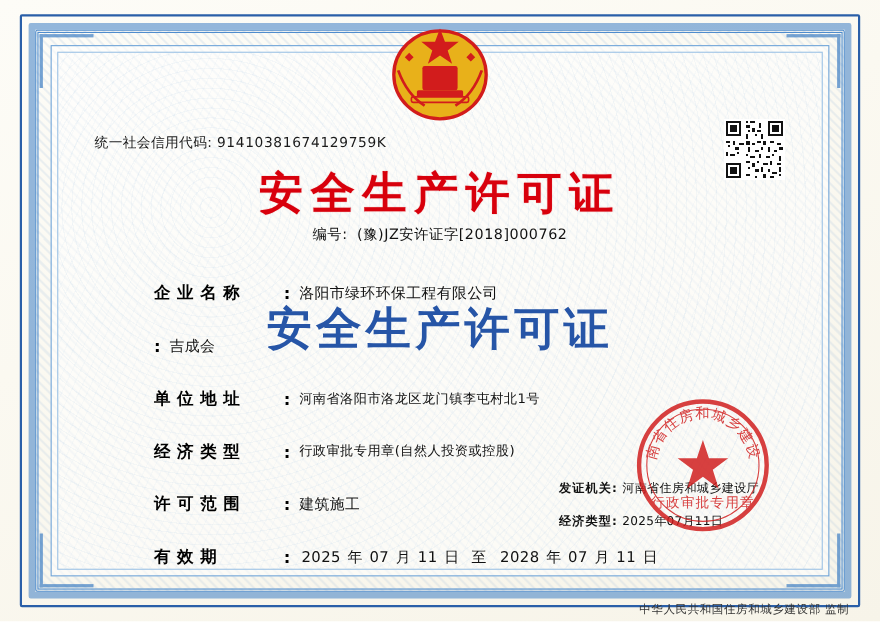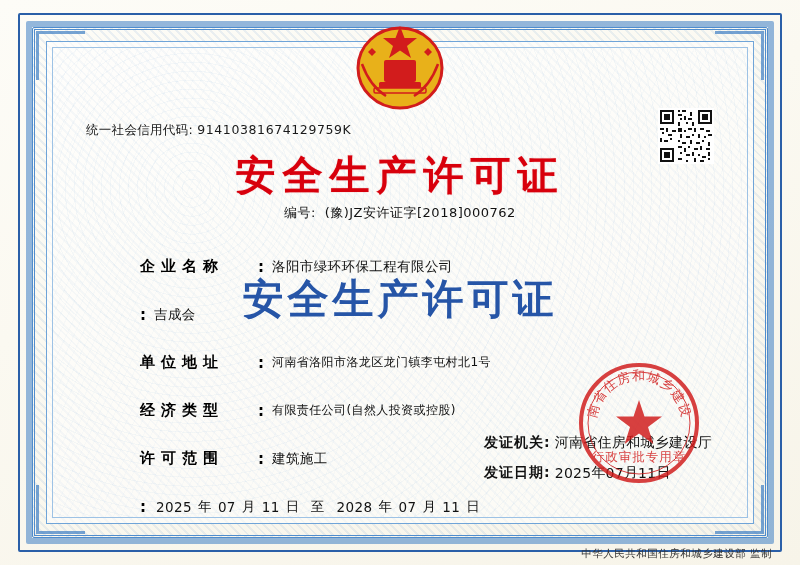--- a/index.html
+++ b/index.html
@@ -173,23 +173,23 @@
     color: #111;
     gap: 3px;
   }
   .validity .num { margin: 0 2px; }
   .validity .u { margin: 0 1px; }
   .validity .sep { margin: 0 7px; }
 
   
   .issue {
     position: absolute;
-    right: 28px;
+    right: 50px;
     top: 372px;
-    font-size: 14px;
+    font-size: 11px;
     color: #111;
     text-align: center;
   }
   .issue .ln {
     display: flex;
     align-items: center;
     height: 30px;
     white-space: nowrap;
   }
   .issue .ilab {
@@ -374,30 +374,31 @@
 
       <div class="row">
         <span class="label">单位地址</span>
         <span class="colon">:</span>
         <span class="value small">河南省洛阳市洛龙区龙门镇李屯村北1号</span>
       </div>
 
       <div class="row">
         <span class="label">经济类型</span>
         <span class="colon">:</span>
-        <span class="value small">有限责任公司(自然人投资或控股)</span>
+        <span class="value small">行政审批专用章(自然人投资或控股)</span>
       </div>
 
       <div class="row">
         <span class="label">许可范围</span>
         <span class="colon">:</span>
         <span class="value">建筑施工</span>
       </div>
 
       <div class="row">
+        <span class="label">有效期</span>
         <span class="colon">:</span>
         <span class="value validity">
           <span class="num">2025</span>
           <span class="u">年</span>
           <span class="num">07</span>
           <span class="u">月</span>
           <span class="num">11</span>
           <span class="u">日</span>
           <span class="sep">至</span>
           <span class="num">2028</span>
@@ -410,21 +411,21 @@
       </div>
 
     </div>
 
     <div class="issue">
       <div class="ln">
         <span class="ilab">发证机关:</span>
         <span class="ival">河南省住房和城乡建设厅</span>
       </div>
       <div class="ln">
-        <span class="ilab">发证日期:</span>
+        <span class="ilab">经济类型:</span>
         <span class="ival2">2025</span>
         <span class="u">年</span>
         <span class="ival2">07</span>
         <span class="u">月</span>
         <span class="ival2">11</span>
         <span class="u">日</span>
       </div>
     </div>
 
   </div>

